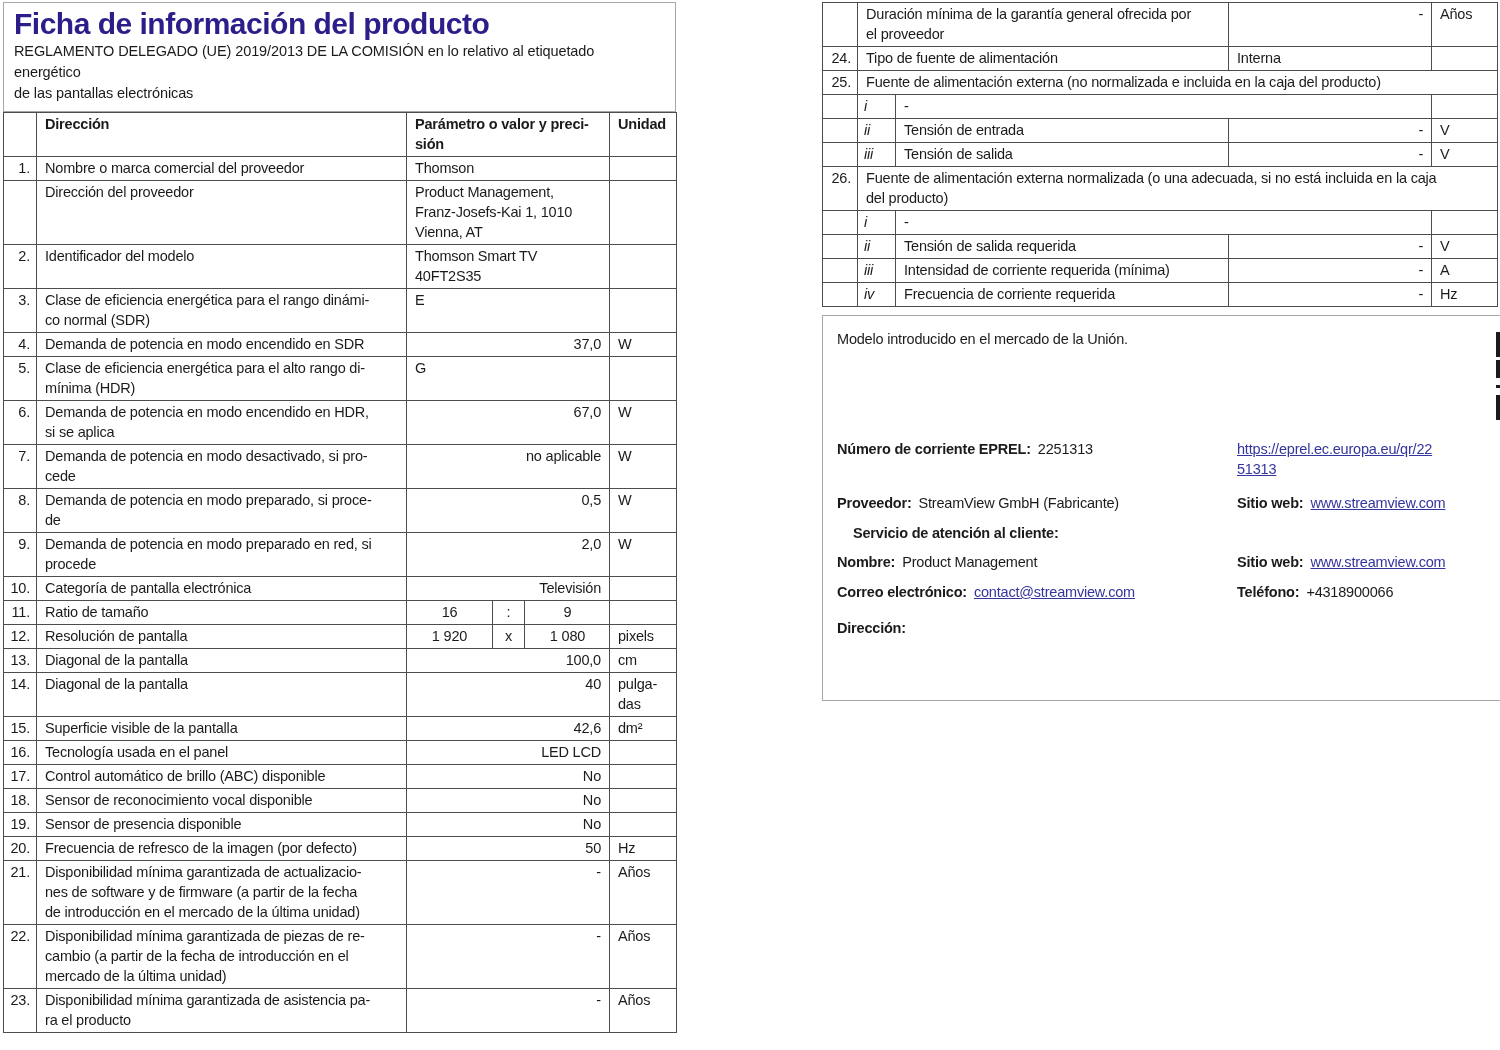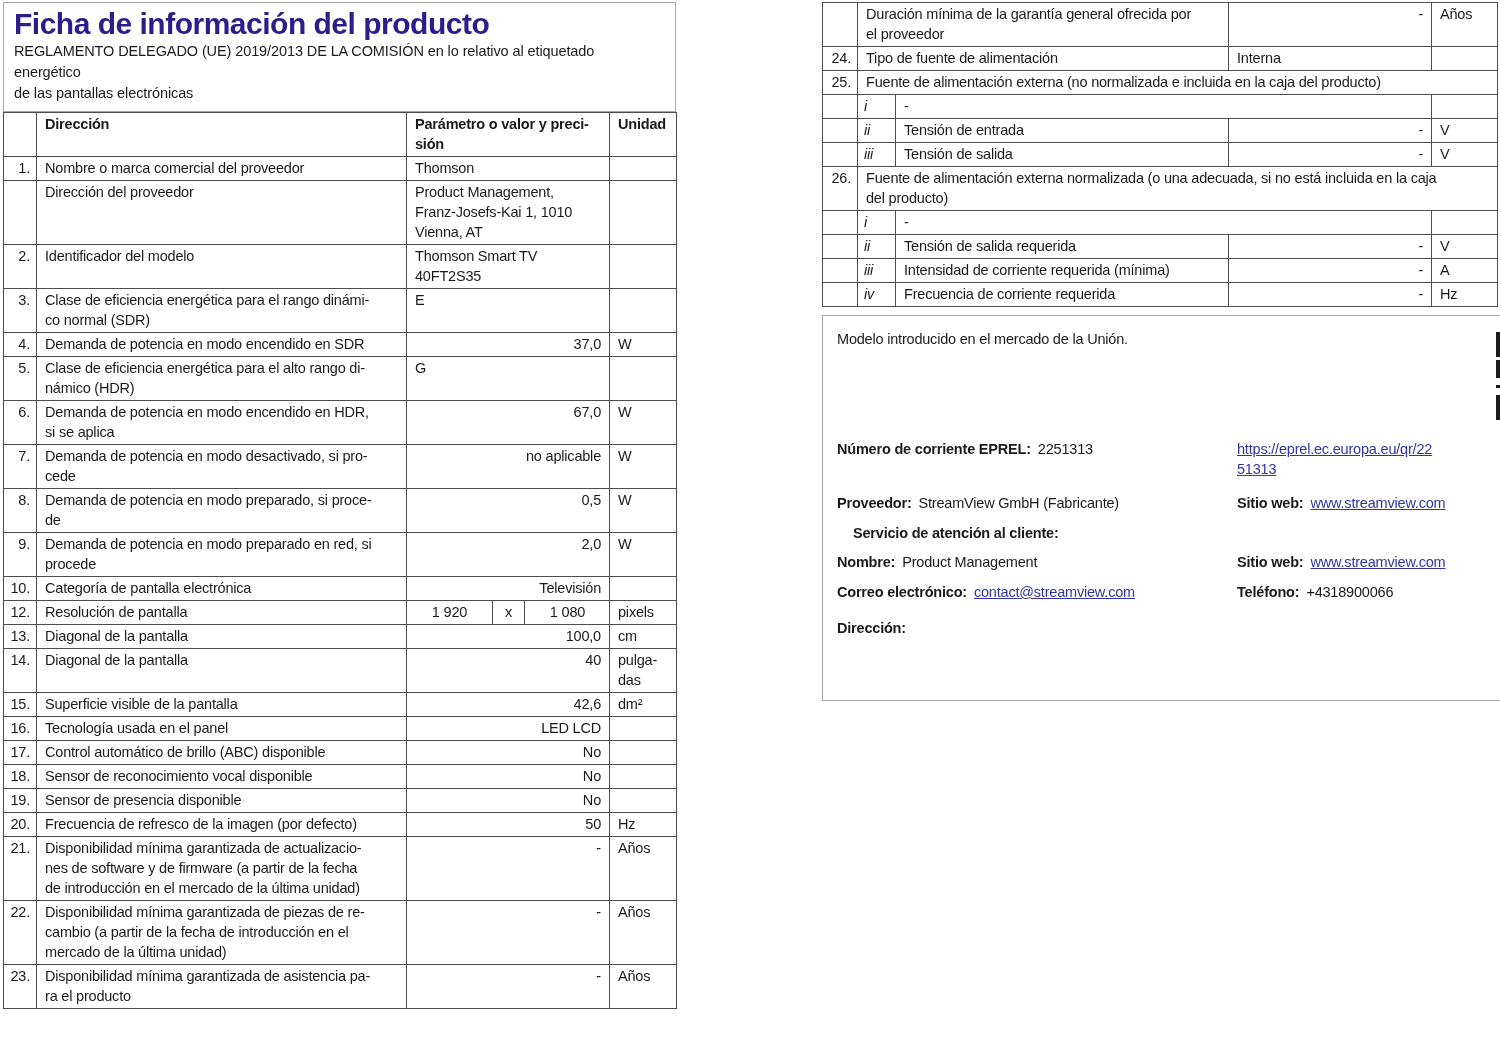--- a/index.html
+++ b/index.html
@@ -106,21 +106,21 @@
           </tr>
           <tr>
             <td class="num">4.</td>
             <td class="param">Demanda de potencia en modo encendido en SDR</td>
             <td class="ar">37,0</td>
             <td class="unit">W</td>
           </tr>
           <tr>
             <td class="num">5.</td>
             <td class="param">Clase de eficiencia energética para el alto rango di-
-námico (HDR)</td>
+mínima (HDR)</td>
             <td class="al">G</td>
             <td class="unit"></td>
           </tr>
           <tr>
             <td class="num">6.</td>
             <td class="param">Demanda de potencia en modo encendido en HDR,
 si se aplica</td>
             <td class="ar">67,0</td>
             <td class="unit">W</td>
           </tr>
@@ -142,20 +142,26 @@
             <td class="num">9.</td>
             <td class="param">Demanda de potencia en modo preparado en red, si
 procede</td>
             <td class="ar">2,0</td>
             <td class="unit">W</td>
           </tr>
           <tr>
             <td class="num">10.</td>
             <td class="param">Categoría de pantalla electrónica</td>
             <td class="ar">Televisión</td>
+            <td class="unit"></td>
+          </tr>
+          <tr>
+            <td class="num">11.</td>
+            <td class="param">Ratio de tamaño</td>
+            <td class="subwrap"><div class="subrow"><span class="subcell">16</span><span class="subcell mid">:</span><span class="subcell">9</span></div></td>
             <td class="unit"></td>
           </tr>
           <tr>
             <td class="num">12.</td>
             <td class="param">Resolución de pantalla</td>
             <td class="subwrap"><div class="subrow"><span class="subcell">1 920</span><span class="subcell mid">x</span><span class="subcell">1 080</span></div></td>
             <td class="unit">pixels</td>
           </tr>
           <tr>
             <td class="num">13.</td>

